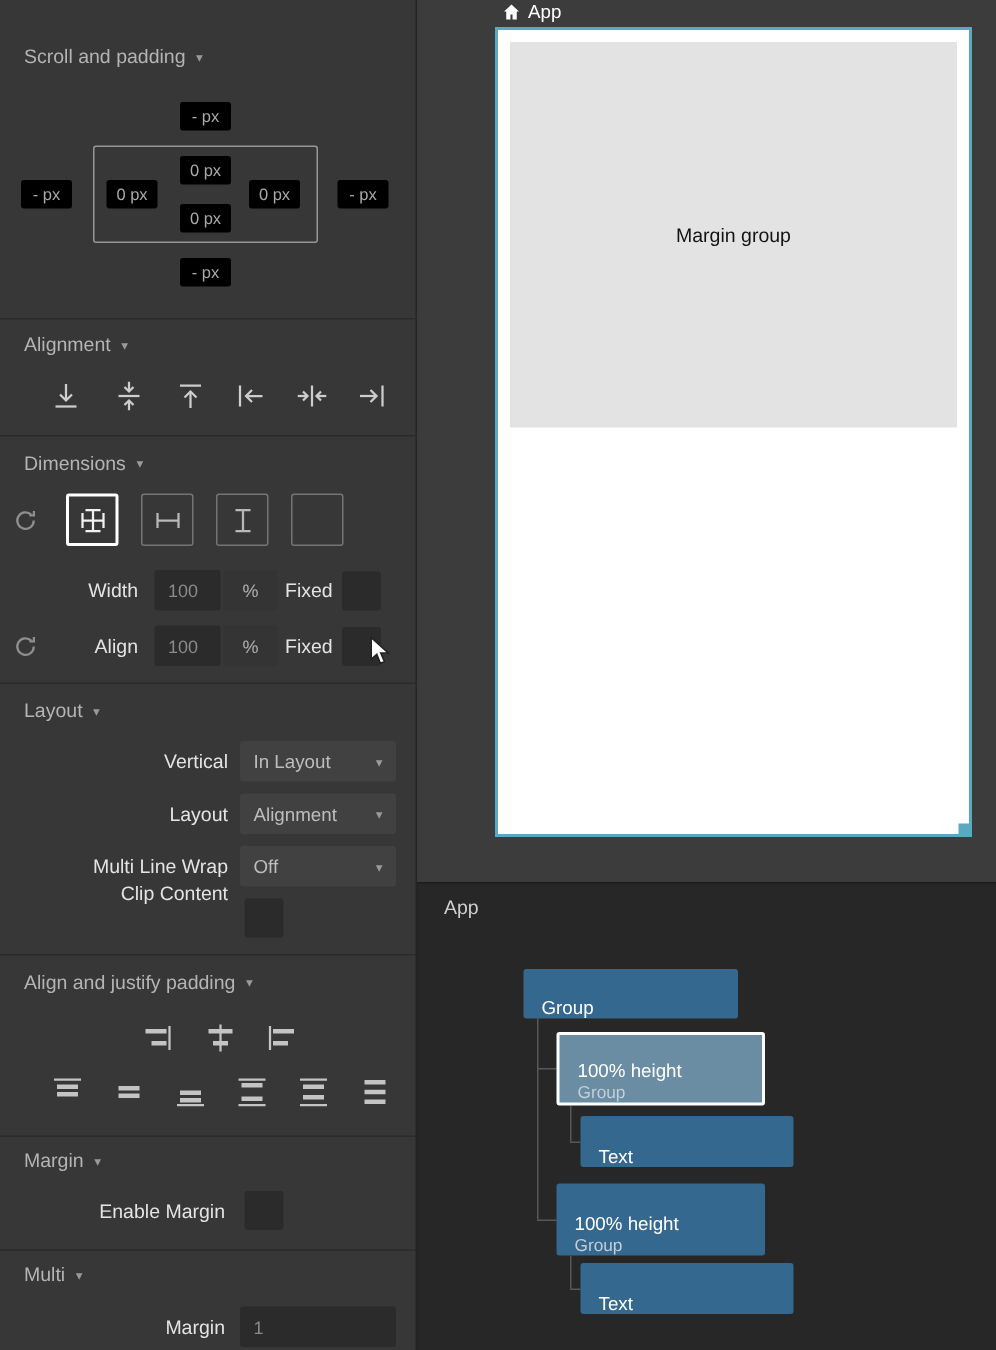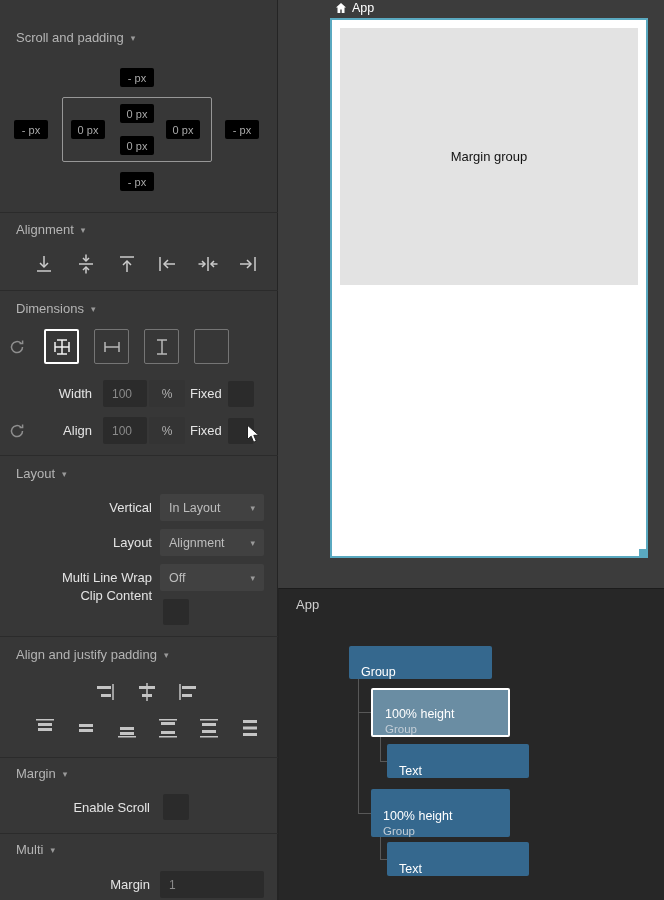--- a/index.html
+++ b/index.html
@@ -290,21 +290,21 @@
           <rect x="4" y="15" width="14" height="3" fill="#c4c4c4"></rect>
         </svg>
     </div>
 
     <div class="divider" style="top:757px"></div>
 
     <div class="sec-header" style="top:766px">
       <span>Margin</span>
       <span class="chev">▾</span>
     </div>
-    <div class="row-label" style="left:30px; top:800px; width:120px">Enable Scroll</div>
+    <div class="row-label" style="left:30px; top:800px; width:120px">Enable Margin</div>
     <div class="checkbox" style="left:163px; top:794px"></div>
 
     <div class="divider" style="top:833px"></div>
 
     <div class="sec-header" style="top:842px">
       <span>Multi</span>
       <span class="chev">▾</span>
     </div>
     <div class="row-label" style="left:30px; top:877px; width:120px">Margin</div>
     <div class="val-box" style="left:160px; top:871px; width:104px">1</div>

